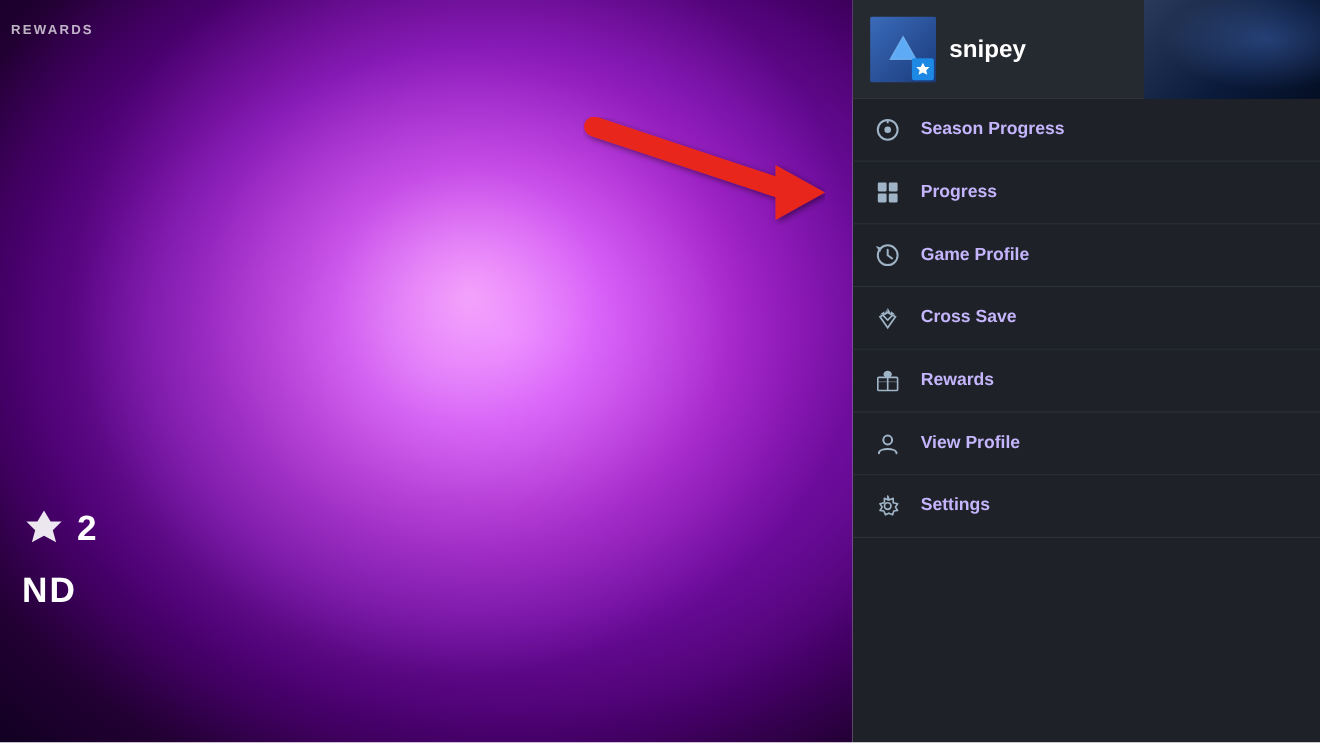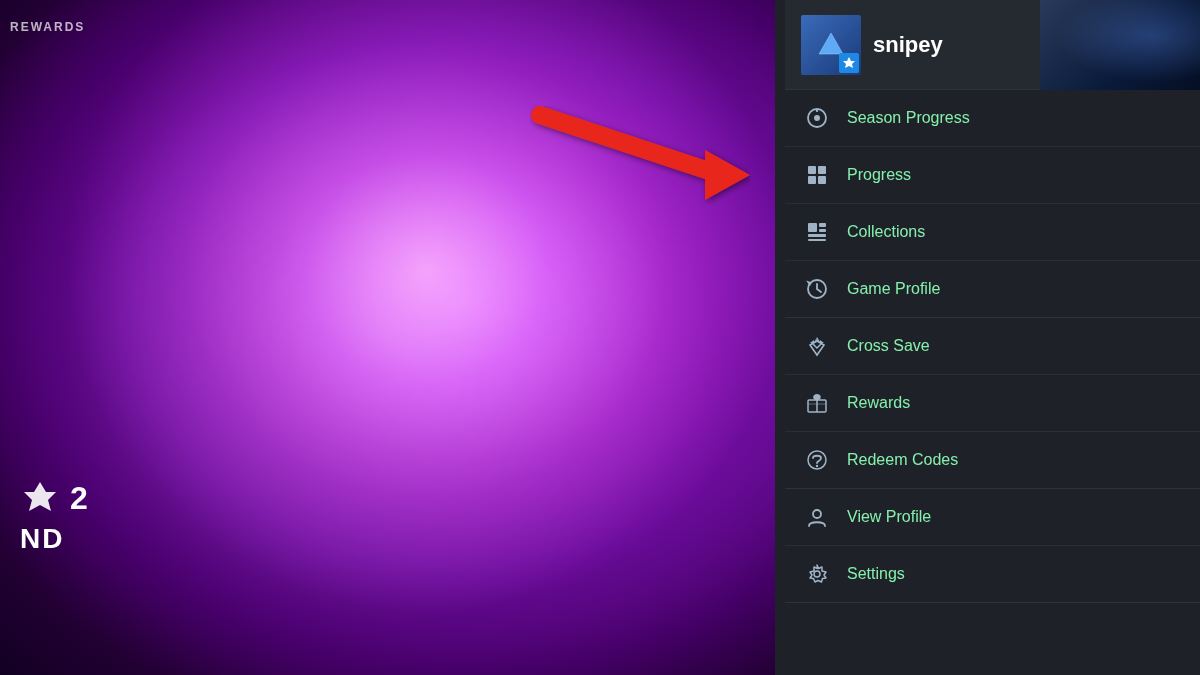--- a/index.html
+++ b/index.html
@@ -67,46 +67,45 @@
 
     .game-title {
       font-size: 72px;
       font-weight: 900;
       color: white;
       line-height: 0.9;
       letter-spacing: -2px;
     }
 
     .game-subtitle {
-      font-size: 28px;
+      font-size: 32px;
       font-weight: 700;
       color: white;
       letter-spacing: 2px;
-      margin-top: 5px;
+      margin-top: 18px;
     }
 
     
     .red-arrow {
       position: absolute;
       top: 95px;
       left: 530px;
       z-index: 20;
       width: 220px;
       height: 110px;
     }
 
     
     .right-panel {
       width: 425px;
       height: 675px;
       background: #1e2228;
       display: flex;
       flex-direction: column;
       overflow-y: auto;
-      padding-left: 10px;
     }
 
     
     .profile-header {
       height: 90px;
       background: #252a30;
       display: flex;
       align-items: center;
       padding: 0 16px;
       gap: 12px;
@@ -189,21 +188,22 @@
       width: 24px;
       height: 24px;
       display: flex;
       align-items: center;
       justify-content: center;
       flex-shrink: 0;
       color: #a0b4c8;
     }
 
     .menu-label {
-      color: #86efac;
+      color: #c4b5fd;
+      font-weight: bold;
     }
 
     
     .profile-bg {
       position: absolute;
       right: 0;
       top: 0;
       width: 160px;
       height: 90px;
       background: linear-gradient(to right, transparent, rgba(60,80,120,0.4));
@@ -306,32 +306,20 @@
     <rect x="12" y="2" width="8" height="8" rx="1" fill="#a0b4c8"></rect>
     <rect x="2" y="12" width="8" height="8" rx="1" fill="#a0b4c8"></rect>
     <rect x="12" y="12" width="8" height="8" rx="1" fill="#a0b4c8"></rect>
   </svg>
           </span>
           <span class="menu-label">Progress</span>
         </div>
         <div class="menu-item">
           <span class="menu-icon">
             <svg width="22" height="22" viewBox="0 0 22 22" fill="none" xmlns="http://www.w3.org/2000/svg">
-    <rect x="2" y="2" width="9" height="9" rx="1" fill="#a0b4c8"></rect>
-    <rect x="13" y="2" width="7" height="4" rx="1" fill="#a0b4c8"></rect>
-    <rect x="13" y="8" width="7" height="3" rx="1" fill="#a0b4c8"></rect>
-    <rect x="2" y="13" width="18" height="3" rx="1" fill="#a0b4c8"></rect>
-    <rect x="2" y="18" width="18" height="2" rx="1" fill="#a0b4c8"></rect>
-  </svg>
-          </span>
-          <span class="menu-label">Collections</span>
-        </div>
-        <div class="menu-item">
-          <span class="menu-icon">
-            <svg width="22" height="22" viewBox="0 0 22 22" fill="none" xmlns="http://www.w3.org/2000/svg">
     <circle cx="11" cy="11" r="9" stroke="#a0b4c8" stroke-width="1.8" fill="none"></circle>
     <polyline points="11,6 11,11 15,14" stroke="#a0b4c8" stroke-width="1.8" stroke-linecap="round"></polyline>
     <path d="M4 7 L2 4 L5 5" stroke="#a0b4c8" stroke-width="1.5" fill="none" stroke-linecap="round"></path>
   </svg>
           </span>
           <span class="menu-label">Game Profile</span>
         </div>
       </div>
       <div class="menu-section">
         <div class="menu-item">
@@ -351,31 +339,20 @@
           <span class="menu-icon">
             <svg width="22" height="22" viewBox="0 0 22 22" fill="none" xmlns="http://www.w3.org/2000/svg">
     <rect x="2" y="8" width="18" height="12" rx="1" stroke="#a0b4c8" stroke-width="1.5" fill="none"></rect>
     <path d="M11 2 C8 2 6 5 8 7 C10 9 11 8 11 8 C11 8 12 9 14 7 C16 5 14 2 11 2Z" fill="#a0b4c8"></path>
     <line x1="11" y1="8" x2="11" y2="20" stroke="#a0b4c8" stroke-width="1.5"></line>
     <line x1="2" y1="12" x2="20" y2="12" stroke="#a0b4c8" stroke-width="1" opacity="0.5"></line>
   </svg>
           </span>
           <span class="menu-label">Rewards</span>
         </div>
-        <div class="menu-item">
-          <span class="menu-icon">
-            <svg width="22" height="22" viewBox="0 0 22 22" fill="none" xmlns="http://www.w3.org/2000/svg">
-    <circle cx="11" cy="11" r="9" stroke="#a0b4c8" stroke-width="1.5" fill="none"></circle>
-    <path d="M7 9 C7 6 15 6 15 9 C15 12 11 12 11 14" stroke="#a0b4c8" stroke-width="1.8" stroke-linecap="round" fill="none"></path>
-    <circle cx="11" cy="17" r="1.2" fill="#a0b4c8"></circle>
-    <path d="M5 5 L17 5 L17 17 L5 17 Z" stroke="none" fill="none"></path>
-  </svg>
-          </span>
-          <span class="menu-label">Redeem Codes</span>
-        </div>
       </div>
       <div class="menu-section">
         <div class="menu-item">
           <span class="menu-icon">
             <svg width="22" height="22" viewBox="0 0 22 22" fill="none" xmlns="http://www.w3.org/2000/svg">
     <circle cx="11" cy="8" r="4" stroke="#a0b4c8" stroke-width="1.8" fill="none"></circle>
     <path d="M3 20 C3 15 19 15 19 20" stroke="#a0b4c8" stroke-width="1.8" stroke-linecap="round" fill="none"></path>
   </svg>
           </span>
           <span class="menu-label">View Profile</span>

